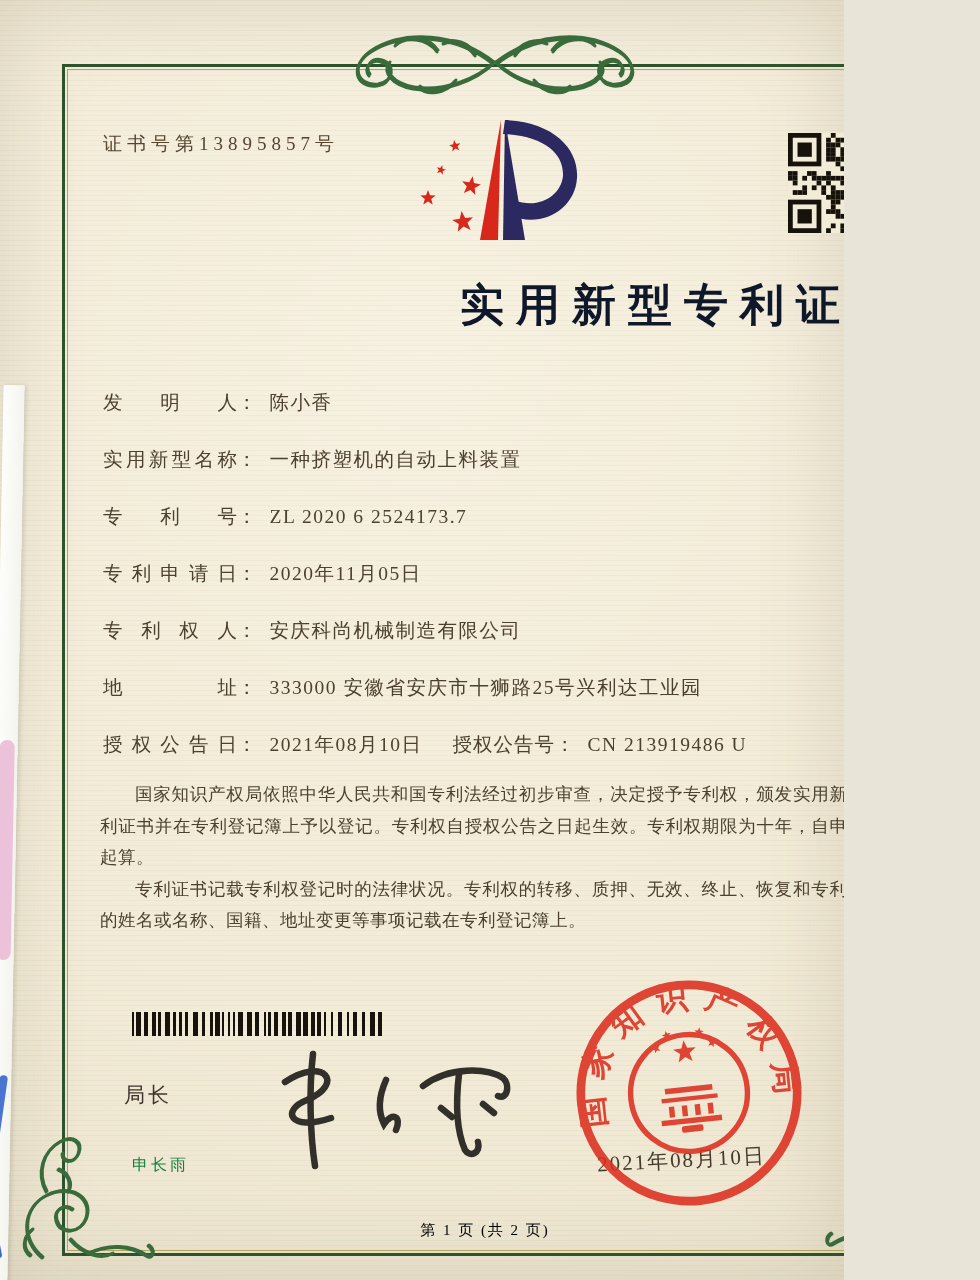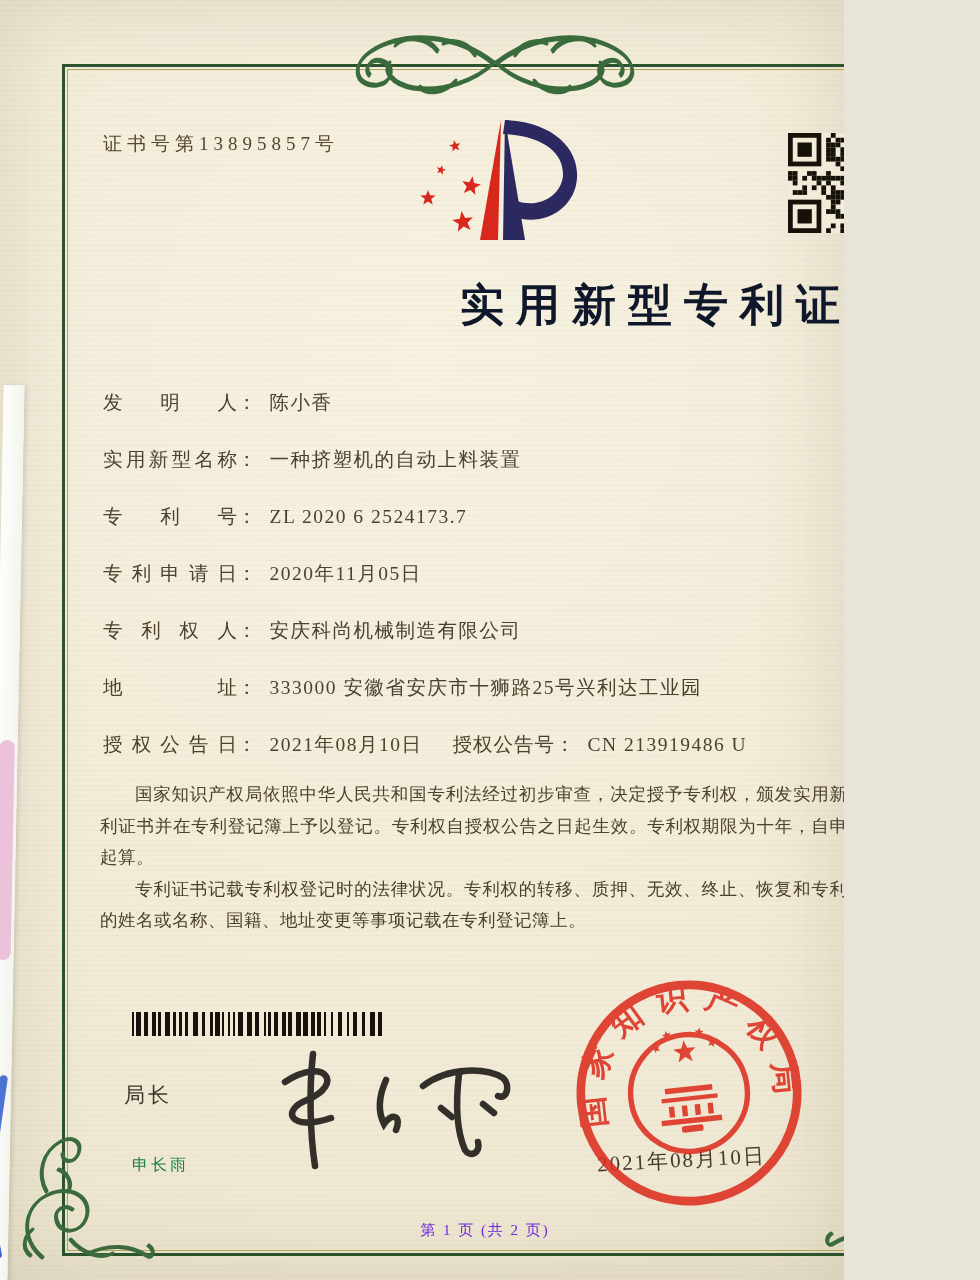--- a/index.html
+++ b/index.html
@@ -37,21 +37,21 @@
 
   .paras{left:100px;top:779px;width:784px;font-size:17.5px;line-height:31.5px;color:#4c402e;text-align:justify;}
   .paras p{margin:0;text-indent:2em;letter-spacing:.5px;}
 
   .barcode{left:132px;top:1012px;}
   .director-title{left:124px;top:1081px;font-size:21px;color:#3f362b;letter-spacing:3px;}
   .director-name{left:132px;top:1123px;font-size:16px;color:#15803d;letter-spacing:3px;margin-top:32px;}
   .signature{left:255px;top:1038px;}
   .seal-date{left:597px;top:1146px;font-size:21px;color:#44392b;letter-spacing:2px;transform:rotate(-3deg);}
   .seal{left:570px;top:974px;opacity:.88;transform:rotate(-6deg);}
-  .footer{left:62px;top:1221px;width:846px;text-align:center;font-size:15px;color:#6d28d9;letter-spacing:2px;}
+  .footer{left:62px;top:1221px;width:846px;text-align:center;font-size:15px;color:#000000;letter-spacing:2px;}
   .logo{left:408px;top:110px;}
   .qr{left:788px;top:133px;}
 </style>
 </head>
 <body>
 
 <div class="photo">
   <div class="paper"></div>
   <div class="edge-strip">
     <div class="edge-pink"></div>

